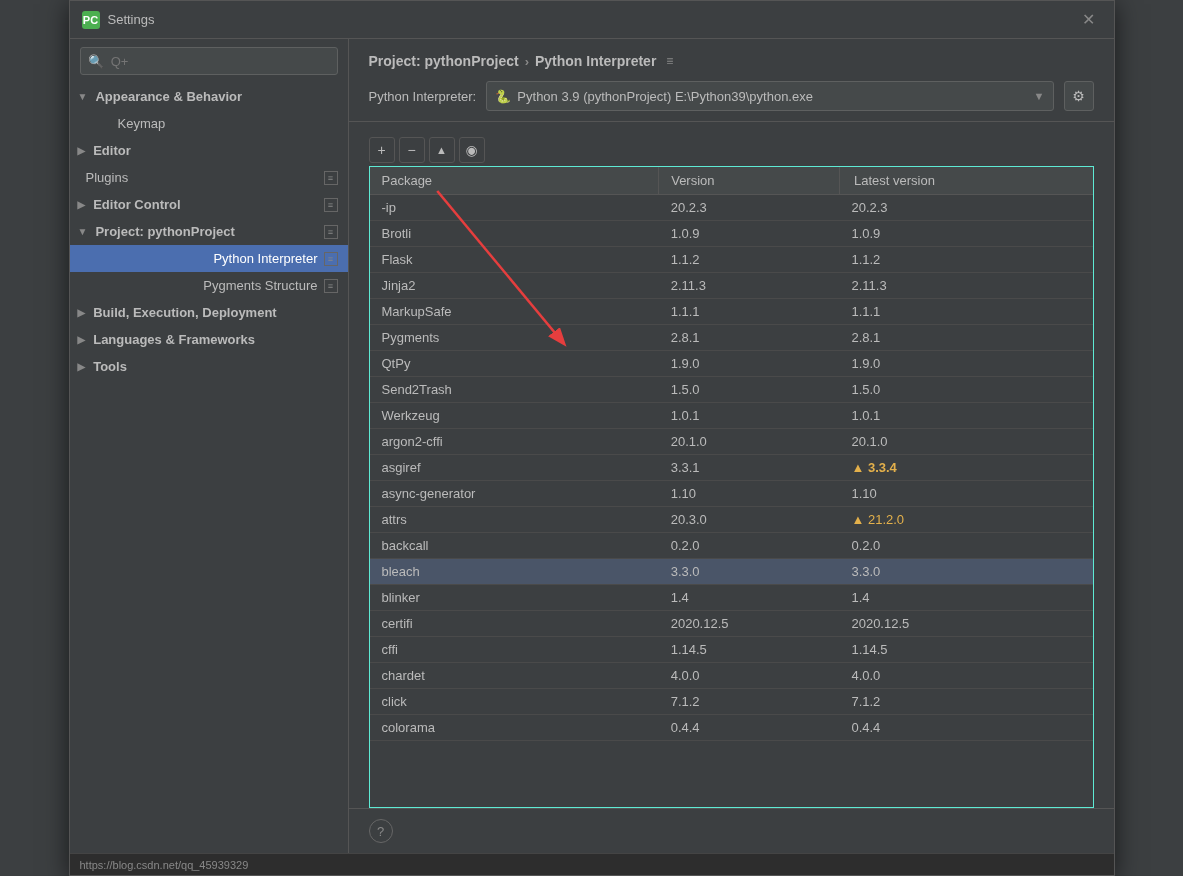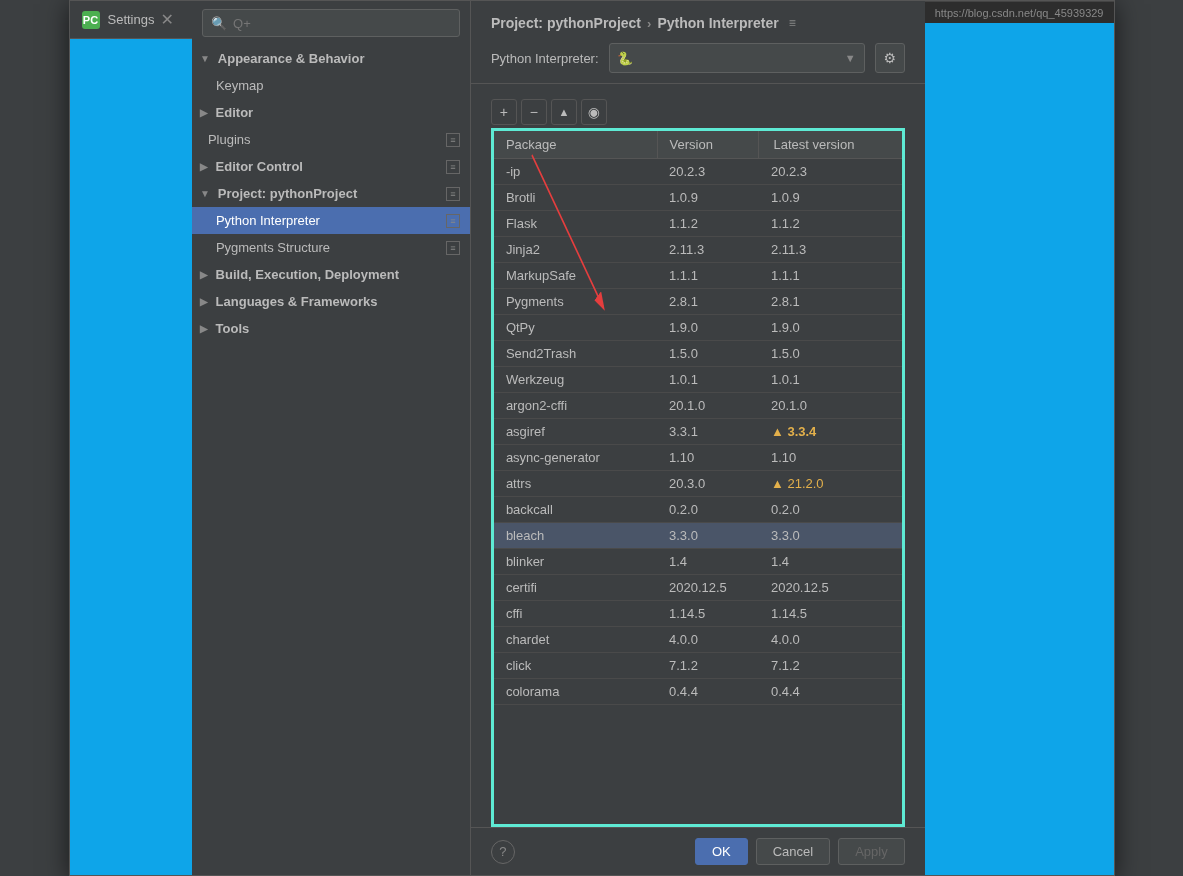--- a/index.html
+++ b/index.html
@@ -12,21 +12,21 @@
       justify-content: center;
       align-items: center;
       min-height: 100vh;
     }
     .dialog {
       width: 1046px;
       height: 876px;
       background: #0ea5e9;
       border: 1px solid #555;
       display: flex;
-      flex-direction: row;
+      flex-direction: column;
       position: relative;
       box-shadow: 0 4px 24px rgba(0,0,0,0.6);
     }
     .title-bar {
       background: #3c3f41;
       height: 38px;
       display: flex;
       align-items: center;
       padding: 0 12px;
       border-bottom: 1px solid #555;
@@ -103,21 +103,22 @@
       user-select: none;
     }
     .nav-item.has-arrow { padding-left: 8px; }
     .nav-item .arrow { font-size: 10px; color: #888; margin-right: 2px; }
     .nav-item.section { font-weight: bold; color: #bbbbbb; }
     .nav-item.active {
       background: #4b6eaf;
       color: #ffffff;
     }
     .nav-item.sub {
-      padding-left: 24px;
+      padding-left: 48px;
+      text-align: right;
     }
     .nav-item.sub.active {
       background: #4b6eaf;
       color: #ffffff;
     }
     .nav-badge {
       margin-left: auto;
       width: 14px;
       height: 14px;
       border: 1px solid #666;
@@ -217,21 +218,21 @@
       display: flex;
       align-items: center;
       justify-content: center;
       cursor: pointer;
       color: #bbbbbb;
       font-size: 14px;
     }
     .table-wrapper {
       flex: 1;
       overflow-y: auto;
-      border: 3px solid #5eead4;
+      border: 1px solid #5eead4;
       position: relative;
     }
     .table-wrapper::-webkit-scrollbar { width: 8px; }
     .table-wrapper::-webkit-scrollbar-track { background: #3c3f41; }
     .table-wrapper::-webkit-scrollbar-thumb { background: #555; border-radius: 4px; }
     table {
       width: 100%;
       border-collapse: collapse;
     }
     thead tr {
@@ -403,20 +404,21 @@
         <div class="breadcrumb">
           <span>Project: pythonProject</span>
           <span class="breadcrumb-sep">›</span>
           <span>Python Interpreter</span>
           <span class="breadcrumb-icon" style="margin-left:4px;">≡</span>
         </div>
         <div class="interpreter-row">
           <span class="interpreter-label">Python Interpreter:</span>
           <div class="interpreter-select" style="flex:1;">
             <span style="margin-right:6px;">🐍</span>
+            <span style="font-size:13px;">Python 3.9 (pythonProject) E:\Python39\python.exe</span>
             <span class="chevron" style="margin-left:auto;">▼</span>
           </div>
           <div class="interpreter-settings-btn">⚙</div>
         </div>
       </div>
 
       <div class="table-section">
         <div class="toolbar">
           <div class="toolbar-btn">
             <span>+</span>
@@ -557,25 +559,20 @@
                 </tr>
               </tbody>
           </table>
         </div>
       </div>
 
       <div class="bottom-bar">
         <div class="bottom-left">
           <div class="help-btn">?</div>
         </div>
-        <div class="bottom-right">
-          <button class="btn btn-primary">OK</button>
-          <button class="btn btn-secondary">Cancel</button>
-          <button class="btn btn-disabled">Apply</button>
-        </div>
       </div>
     </div>
   </div>
 
   <div class="status-bar">
     <span>https://blog.csdn.net/qq_45939329</span>
   </div>
 </div>
 
 </body></html>

